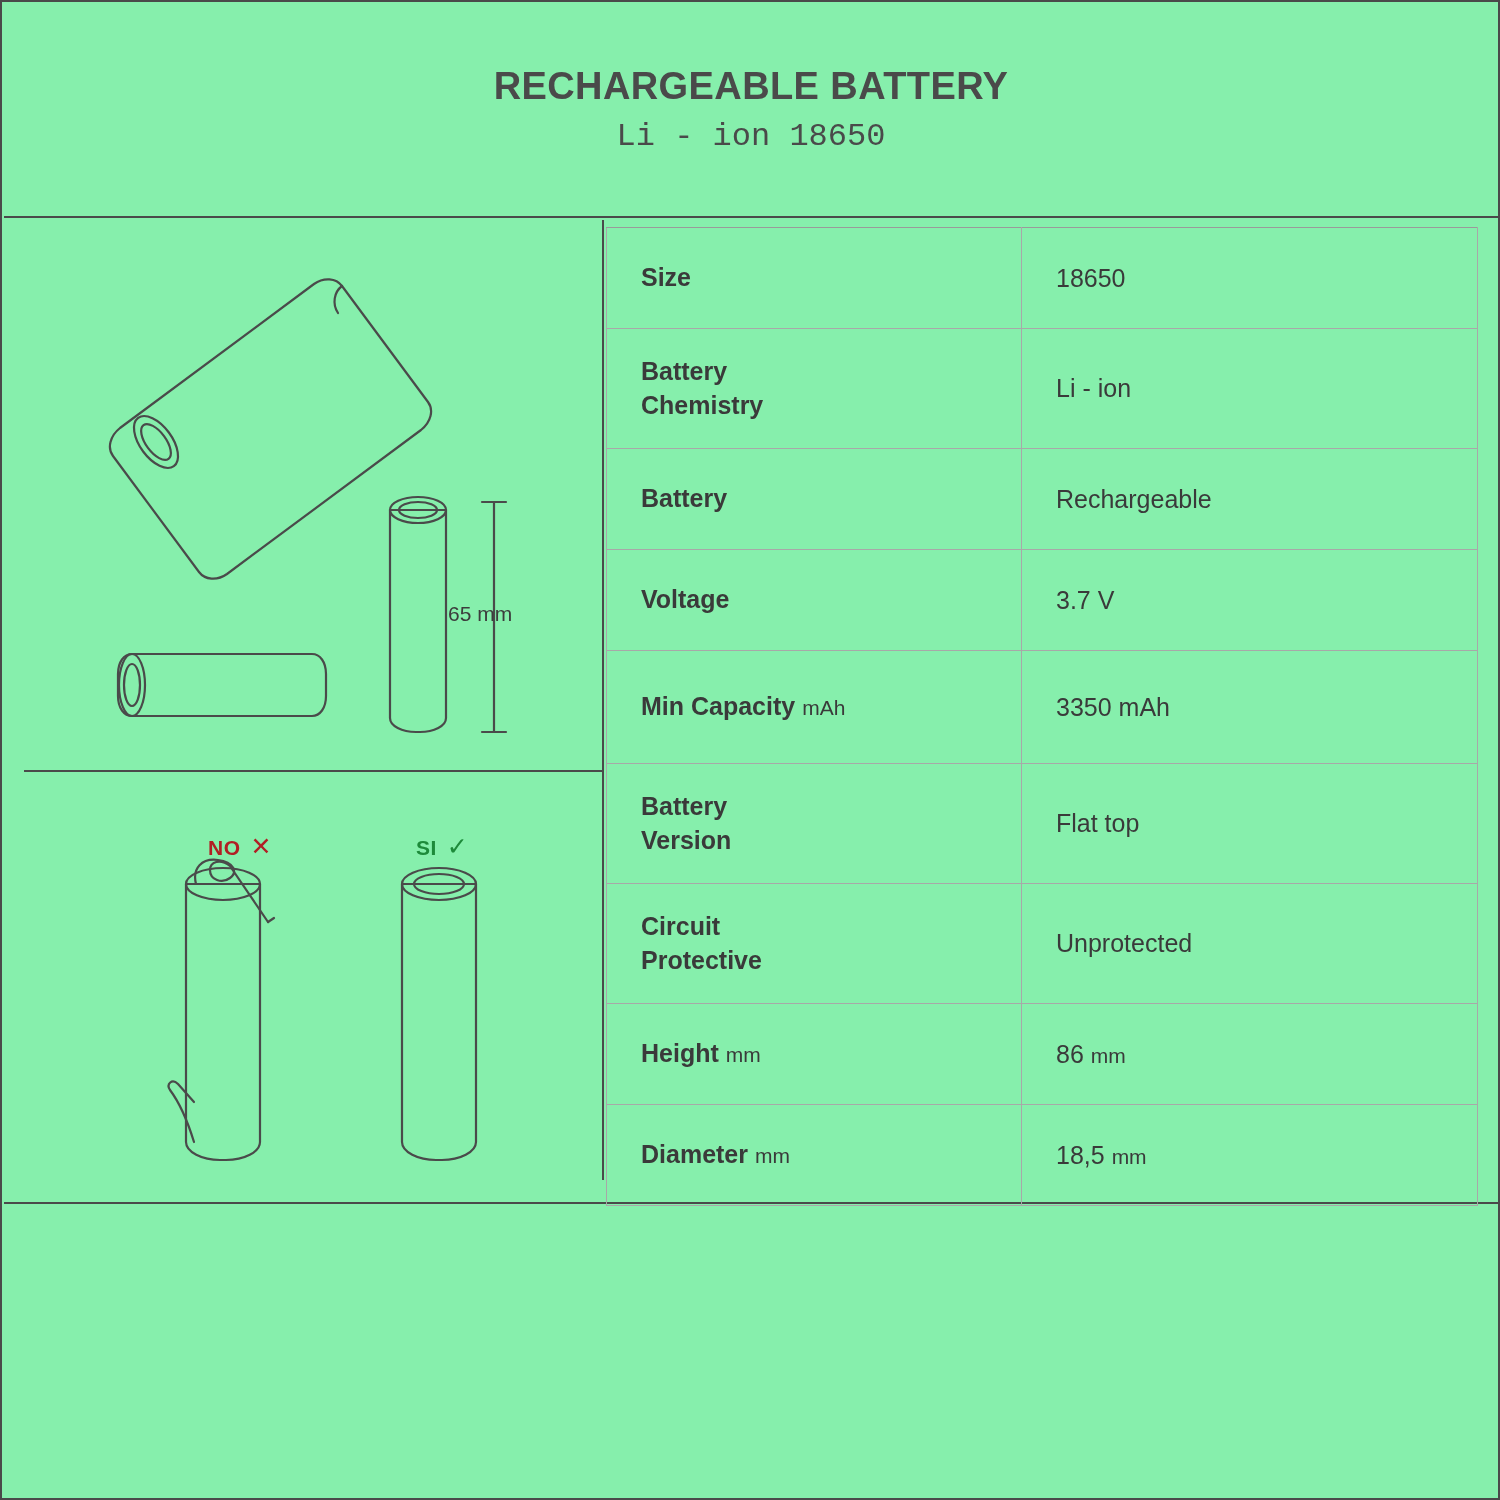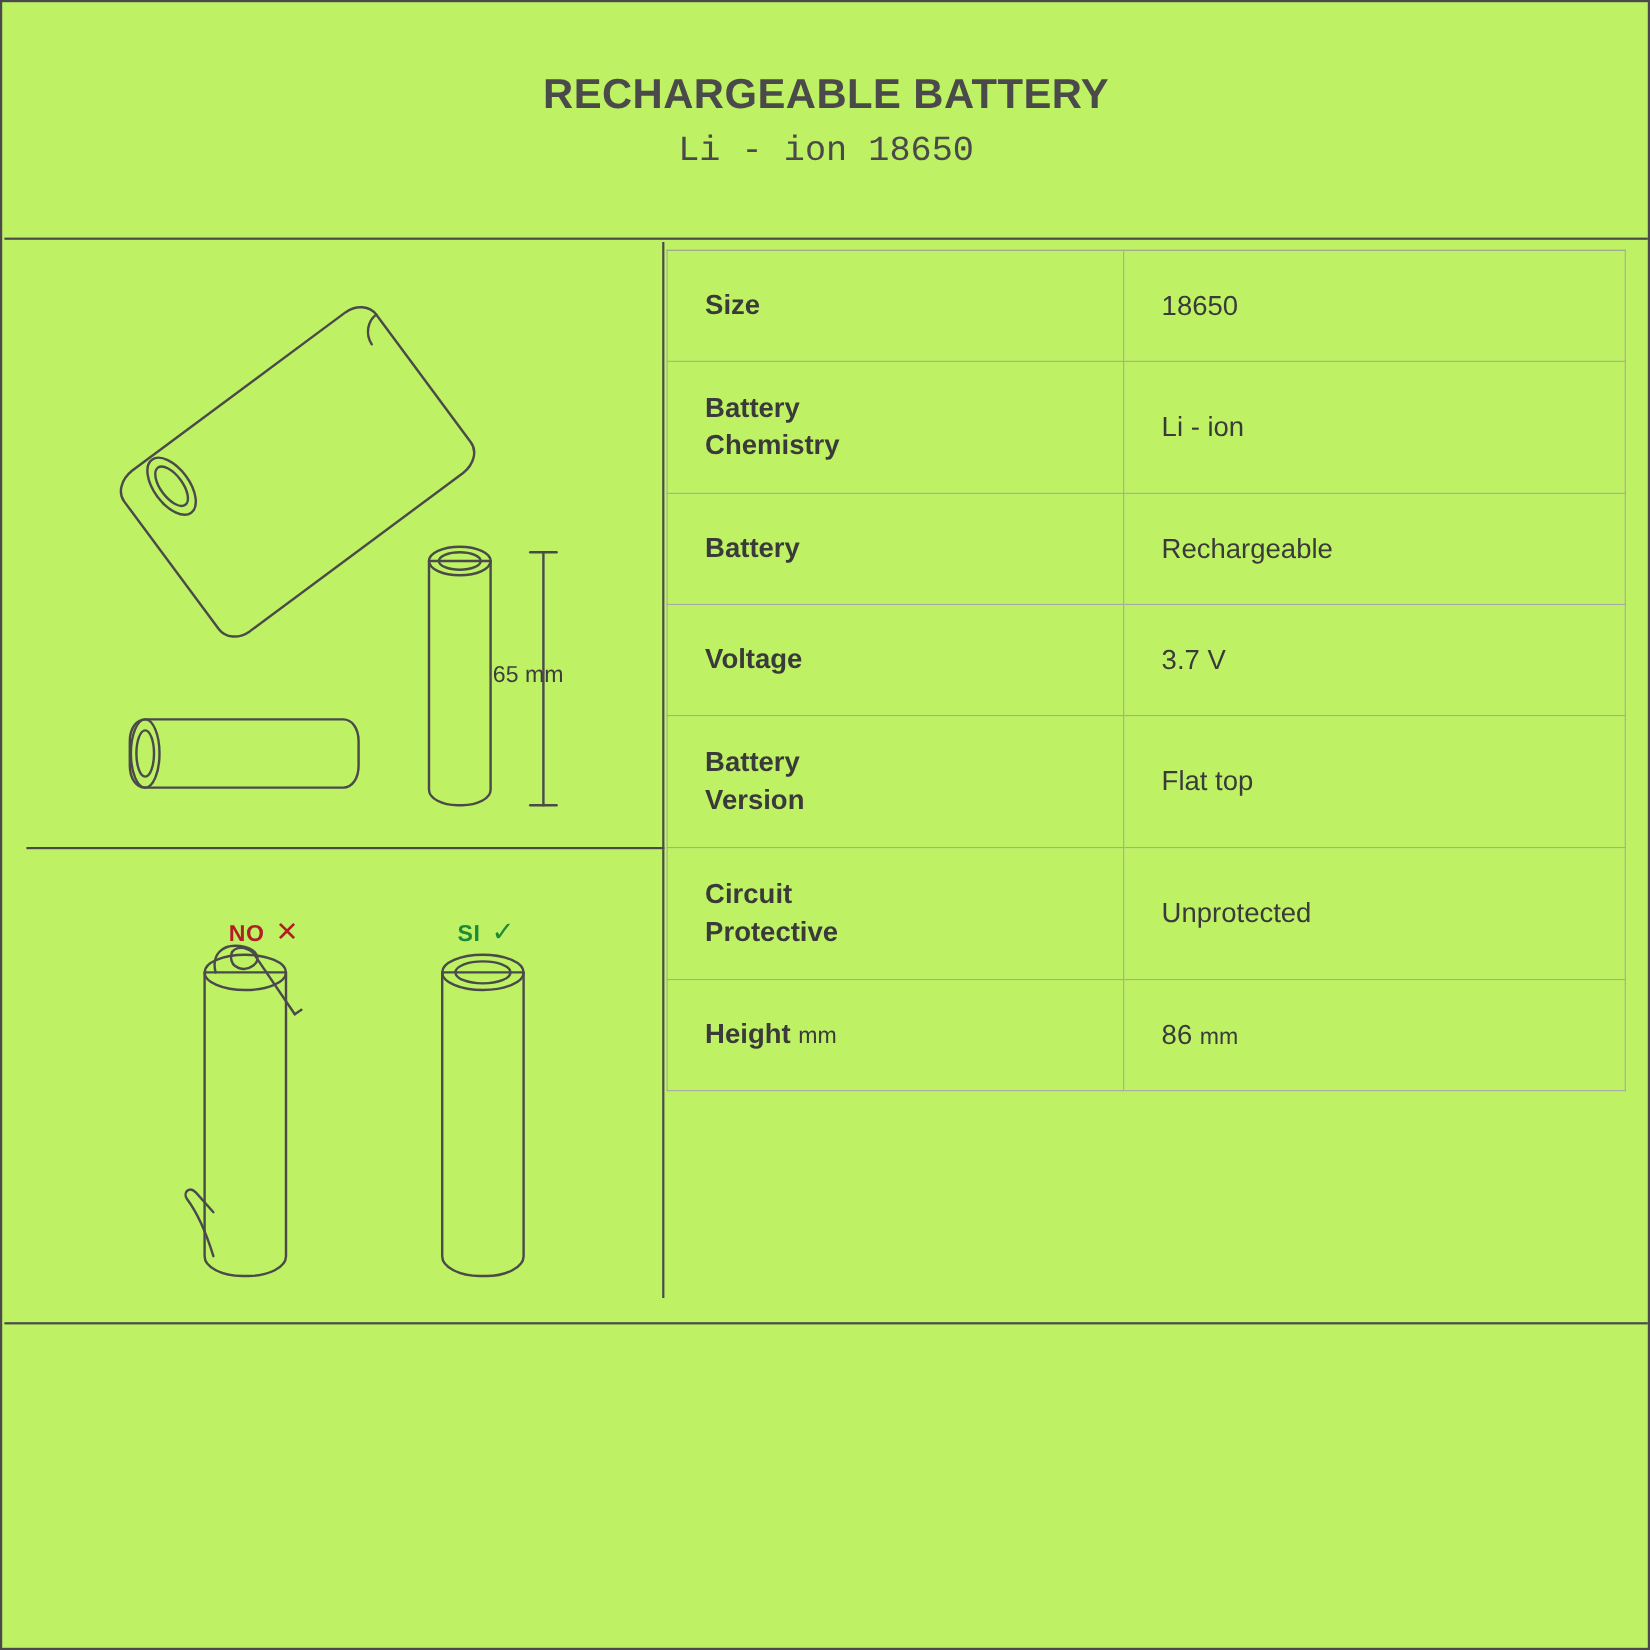--- a/index.html
+++ b/index.html
@@ -14,21 +14,21 @@
     color: #3c3c3c;
     overflow: hidden;
   }
 
   .sheet {
     position: relative;
     width: 1500px;
     height: 1500px;
     box-sizing: border-box;
     border: 2px solid #4a4a4a;
-    background: #bef264;
+    background: #86efac;
   }
 
   
   .header {
     position: absolute;
     left: 2px;
     top: 2px;
     width: 1494px;
     height: 214px;
     box-sizing: border-box;
@@ -220,28 +220,36 @@
         <td class="value">Li - ion</td>
       </tr>
       <tr>
         <td class="label">Battery</td>
         <td class="value">Rechargeable</td>
       </tr>
       <tr>
         <td class="label">Voltage</td>
         <td class="value">3.7 V</td>
       </tr>
+      <tr style="height:113px;">
+        <td class="label"><span>Min Capacity</span> <span class="unit">mAh</span></td>
+        <td class="value">3350 mAh</td>
+      </tr>
       <tr style="height:120px;">
         <td class="label">Battery<br>Version</td>
         <td class="value">Flat top</td>
       </tr>
       <tr style="height:120px;">
         <td class="label">Circuit<br>Protective</td>
         <td class="value">Unprotected</td>
       </tr>
       <tr>
         <td class="label"><span>Height</span> <span class="unit">mm</span></td>
         <td class="value"><span>86</span> <span class="unit">mm</span></td>
       </tr>
+      <tr>
+        <td class="label"><span>Diameter</span> <span class="unit">mm</span></td>
+        <td class="value"><span>18,5</span> <span class="unit">mm</span></td>
+      </tr>
     </tbody>
   </table>
 
 </div>
 
 </body></html>

